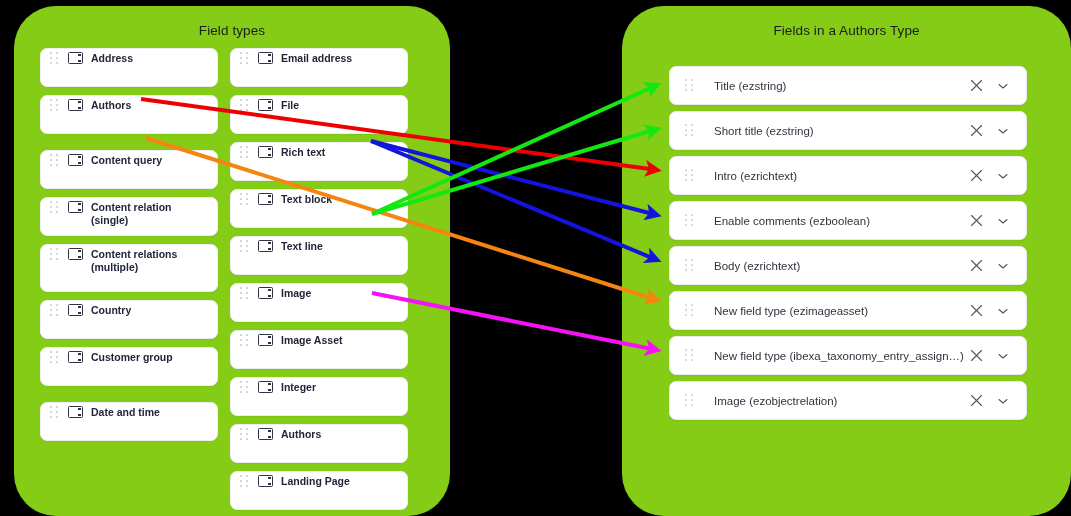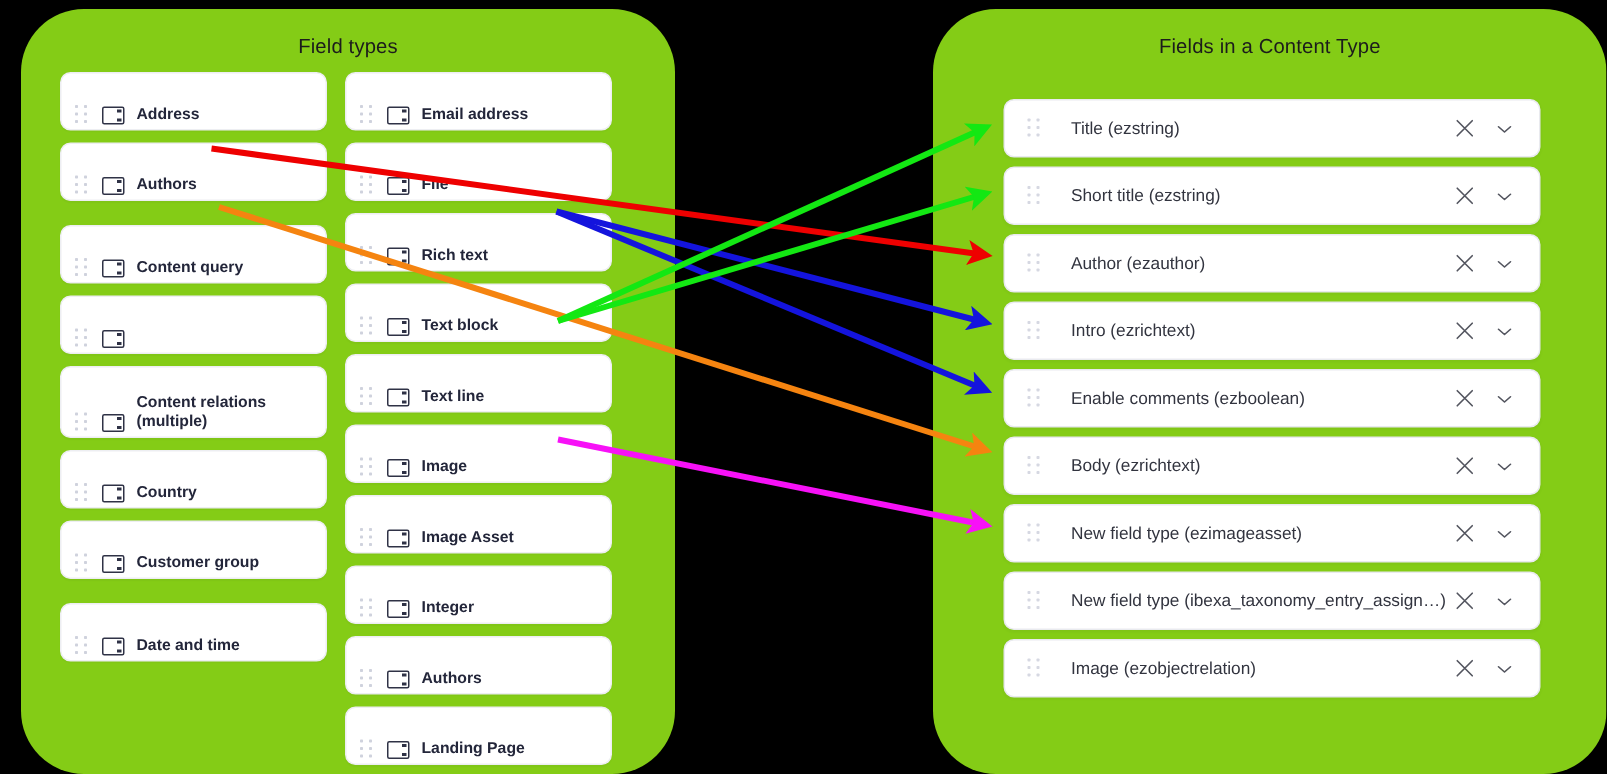--- a/index.html
+++ b/index.html
@@ -56,21 +56,21 @@
   .ft-card {
     position: relative;
     box-sizing: border-box;
     width: 178px;
     min-height: 39px;
     margin-bottom: 0px;
     background: #ffffff;
     border: 1px solid #edeef2;
     border-radius: 7px;
     display: flex;
-    align-items: flex-end;
+    align-items: flex-start;
     padding: 3px 8px 3px 9px;
     box-shadow: 0 1px 1px rgba(30,35,60,0.035);
   }
   .ft-spacer { height: 8px; }
 
   .grip {
     flex: 0 0 auto;
     width: 9px;
     height: 13px;
     margin-right: 9px;
@@ -247,20 +247,21 @@
         <div class="ft-card">
           <span class="grip">
             <i></i>
             <i></i>
             <i></i>
             <i></i>
             <i></i>
             <i></i>
           </span>
           <span class="type-icon"></span>
+          <span class="ft-label">Content relation (single)</span>
         </div>
         <div class="ft-spacer"></div>
         <div class="ft-card" style="min-height: 48px;">
           <span class="grip">
             <i></i>
             <i></i>
             <i></i>
             <i></i>
             <i></i>
             <i></i>
@@ -437,21 +438,21 @@
             <i></i>
           </span>
           <span class="type-icon"></span>
           <span class="ft-label">Landing Page</span>
         </div>
         <div class="ft-spacer"></div>
       </div>
   </div>
 
   <div class="panel" id="right-panel">
-    <div class="panel-title">Fields in a Content Type</div>
+    <div class="panel-title">Fields in a Authors Type</div>
     <div id="ct-list">
         <div class="ct-row">
           <span class="ct-grip">
             <i></i>
             <i></i>
             <i></i>
             <i></i>
             <i></i>
             <i></i>
           </span>
@@ -470,41 +471,20 @@
         <div class="ct-row">
           <span class="ct-grip">
             <i></i>
             <i></i>
             <i></i>
             <i></i>
             <i></i>
             <i></i>
           </span>
           <span class="ct-label">Short title (ezstring)</span>
-          <span class="ct-close">
-            <svg width="13" height="13" viewBox="0 0 13 13">
-              <path d="M1.5 1.5 L11.5 11.5 M11.5 1.5 L1.5 11.5" stroke="#53555f" stroke-width="1.1" fill="none" stroke-linecap="round"></path>
-            </svg>
-          </span>
-          <span class="ct-chevron">
-            <svg width="14" height="14" viewBox="0 0 14 14">
-              <path d="M3 5.5 L7 9 L11 5.5" stroke="#53555f" stroke-width="1.1" fill="none" stroke-linecap="round" stroke-linejoin="round"></path>
-            </svg>
-          </span>
-        </div>
-        <div class="ct-row">
-          <span class="ct-grip">
-            <i></i>
-            <i></i>
-            <i></i>
-            <i></i>
-            <i></i>
-            <i></i>
-          </span>
-          <span class="ct-label">Author (ezauthor)</span>
           <span class="ct-close">
             <svg width="13" height="13" viewBox="0 0 13 13">
               <path d="M1.5 1.5 L11.5 11.5 M11.5 1.5 L1.5 11.5" stroke="#53555f" stroke-width="1.1" fill="none" stroke-linecap="round"></path>
             </svg>
           </span>
           <span class="ct-chevron">
             <svg width="14" height="14" viewBox="0 0 14 14">
               <path d="M3 5.5 L7 9 L11 5.5" stroke="#53555f" stroke-width="1.1" fill="none" stroke-linecap="round" stroke-linejoin="round"></path>
             </svg>
           </span>

